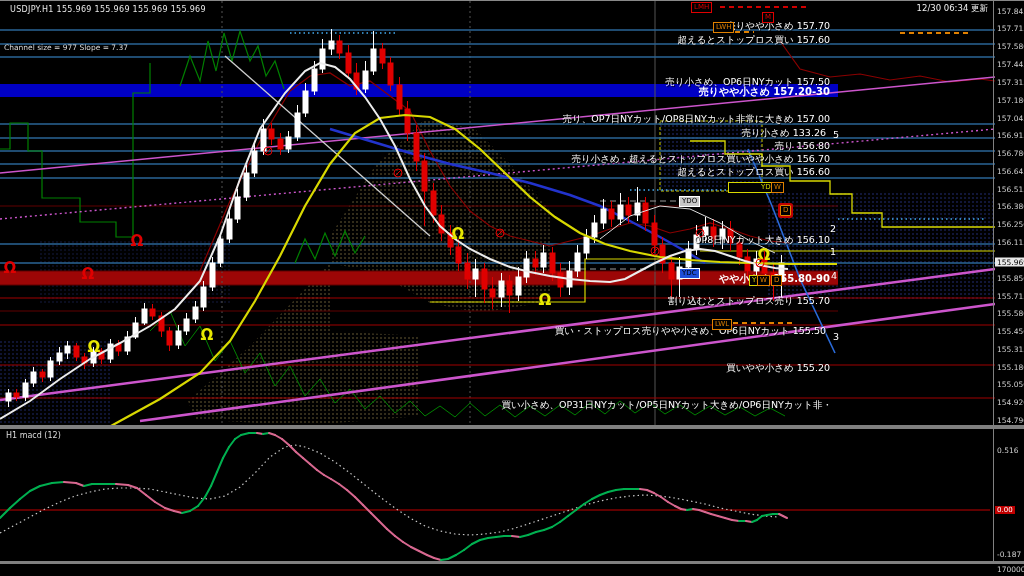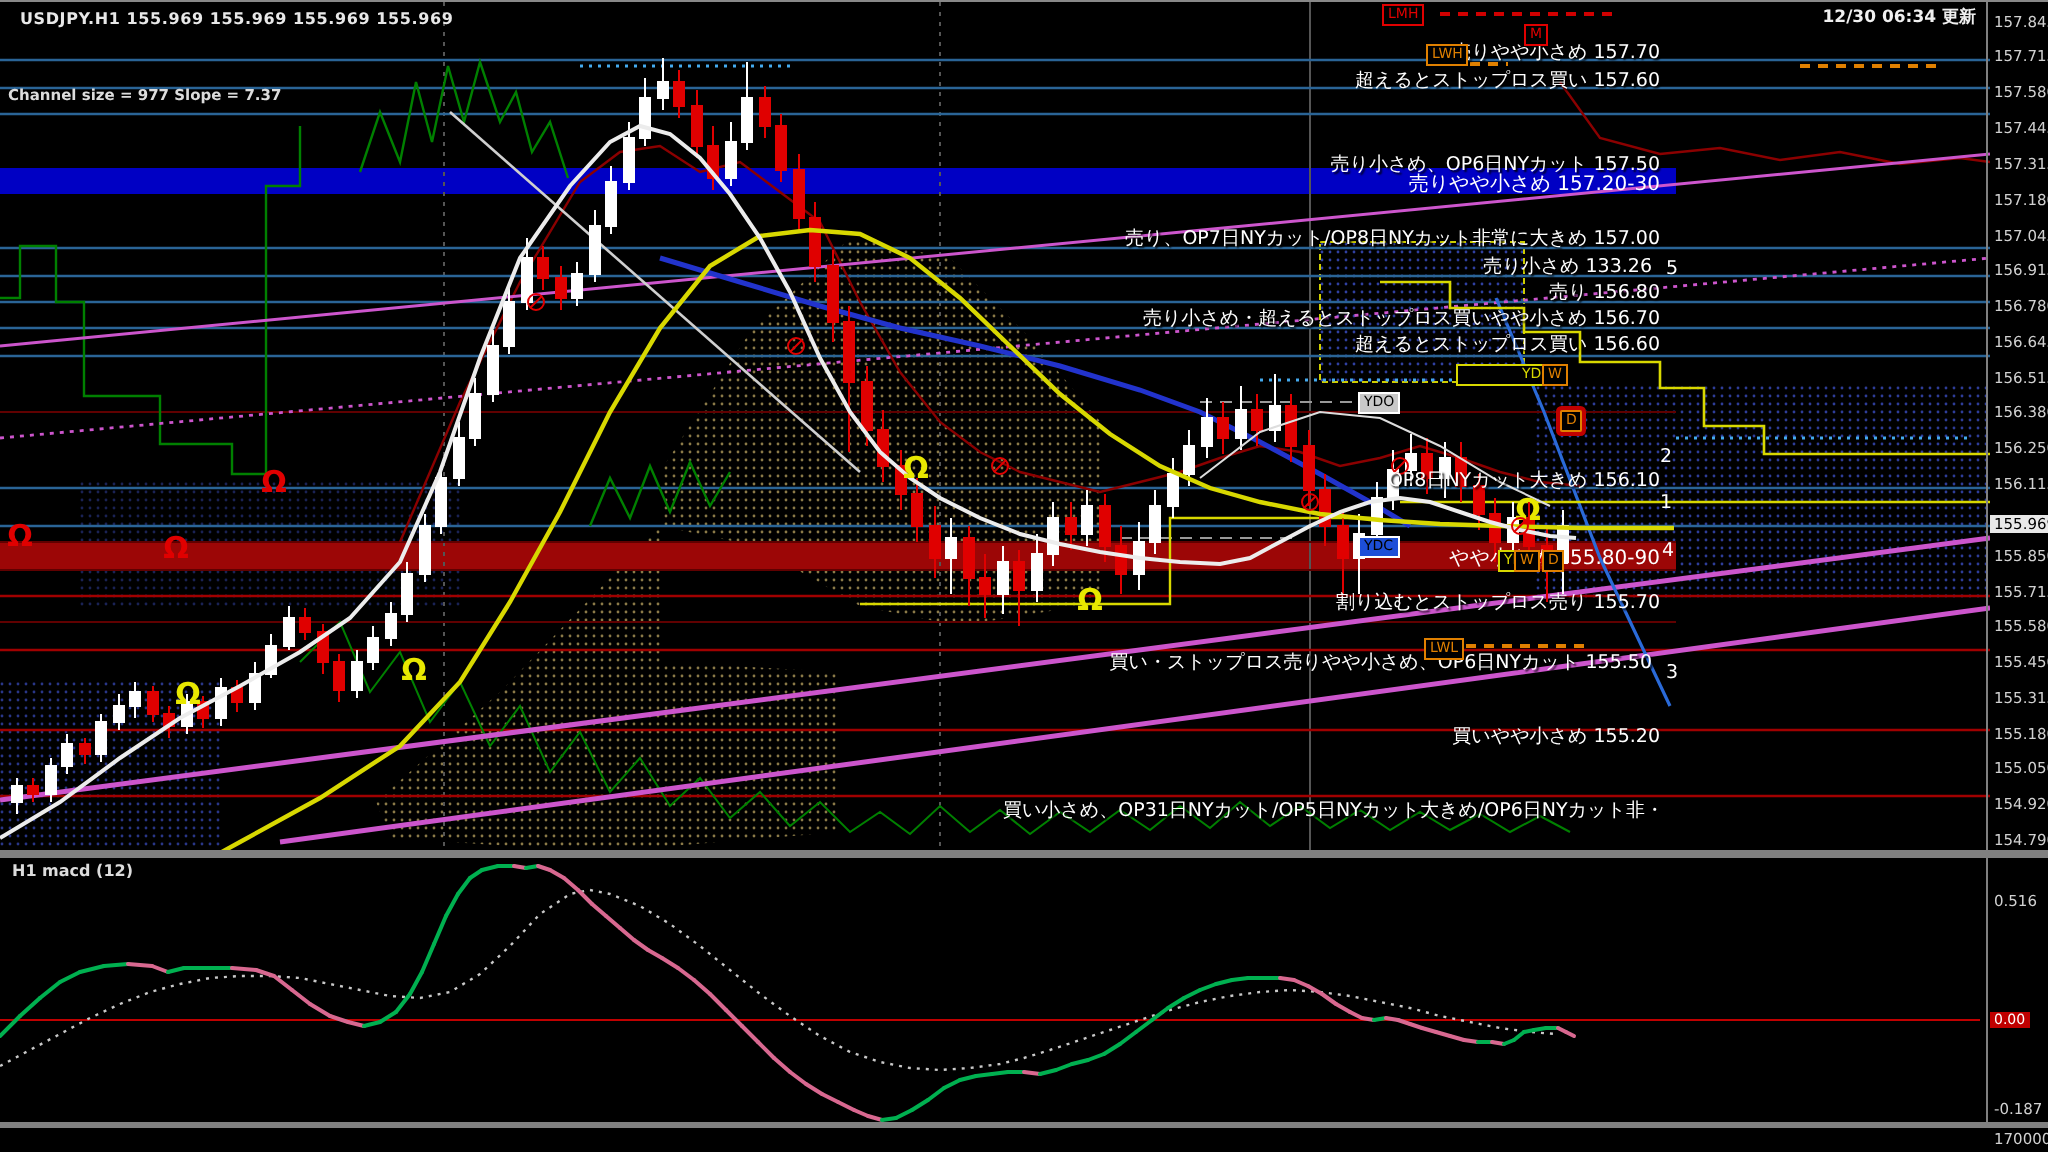--- a/index.html
+++ b/index.html
@@ -1,27 +1,27 @@
 <!DOCTYPE html>
 <html><head>
 <meta charset="utf-8">
 <style>
   html,body{margin:0;padding:0;background:#000;}
   .screen{position:relative;width:1024px;height:576px;background:#000;overflow:hidden;
     font-family:"DejaVu Sans",sans-serif;border-top:1px solid #888;}
-  .abs{position:absolute;font-weight:bold;}
+  .abs{position:absolute;}
   .txt{color:#e8e8e8;white-space:nowrap;}
   .ohlc-line{left:10px;top:4px;font-size:8px;letter-spacing:.3px;}
   .channel-info{left:4px;top:42px;font-size:7.5px;color:#dcdcdc;}
   .watermark{left:34px;top:42px;font-size:42px;color:#fff;letter-spacing:2px;
     text-shadow:2px 2px 0 #000,-1px -1px 0 #000;font-weight:400;}
   .updated{right:36px;top:2px;font-size:8.5px;color:#f0f0f0;}
   .anno{position:absolute;font-size:9.5px;color:#fff;text-shadow:1px 1px 1px #000;
     transform:translateX(-100%);white-space:nowrap;}
-  .band-label{position:absolute;font-size:10px;color:#fff;white-space:nowrap;font-weight:normal;
+  .band-label{position:absolute;font-size:10px;color:#fff;white-space:nowrap;font-weight:bold;
     transform:translateX(-100%);}
   .num-mark{position:absolute;font-size:9.5px;color:#fff;white-space:nowrap;}
   .tag{position:absolute;font-size:7px;line-height:1;padding:1px 2px;background:#000;
     white-space:nowrap;}
   .axis-label{position:absolute;left:997px;font-size:7.5px;color:#d0d0d0;white-space:nowrap;
     transform:translateY(-50%);}
   .cur-price{position:absolute;left:995px;background:#e8e8e8;color:#000;font-size:7.5px;
     padding:0 2px;transform:translateY(-50%);z-index:6;}
   .divider{position:absolute;left:0;width:1024px;background:#808080;}
   .ind-label{left:6px;top:430px;font-size:8px;color:#dcdcdc;}

